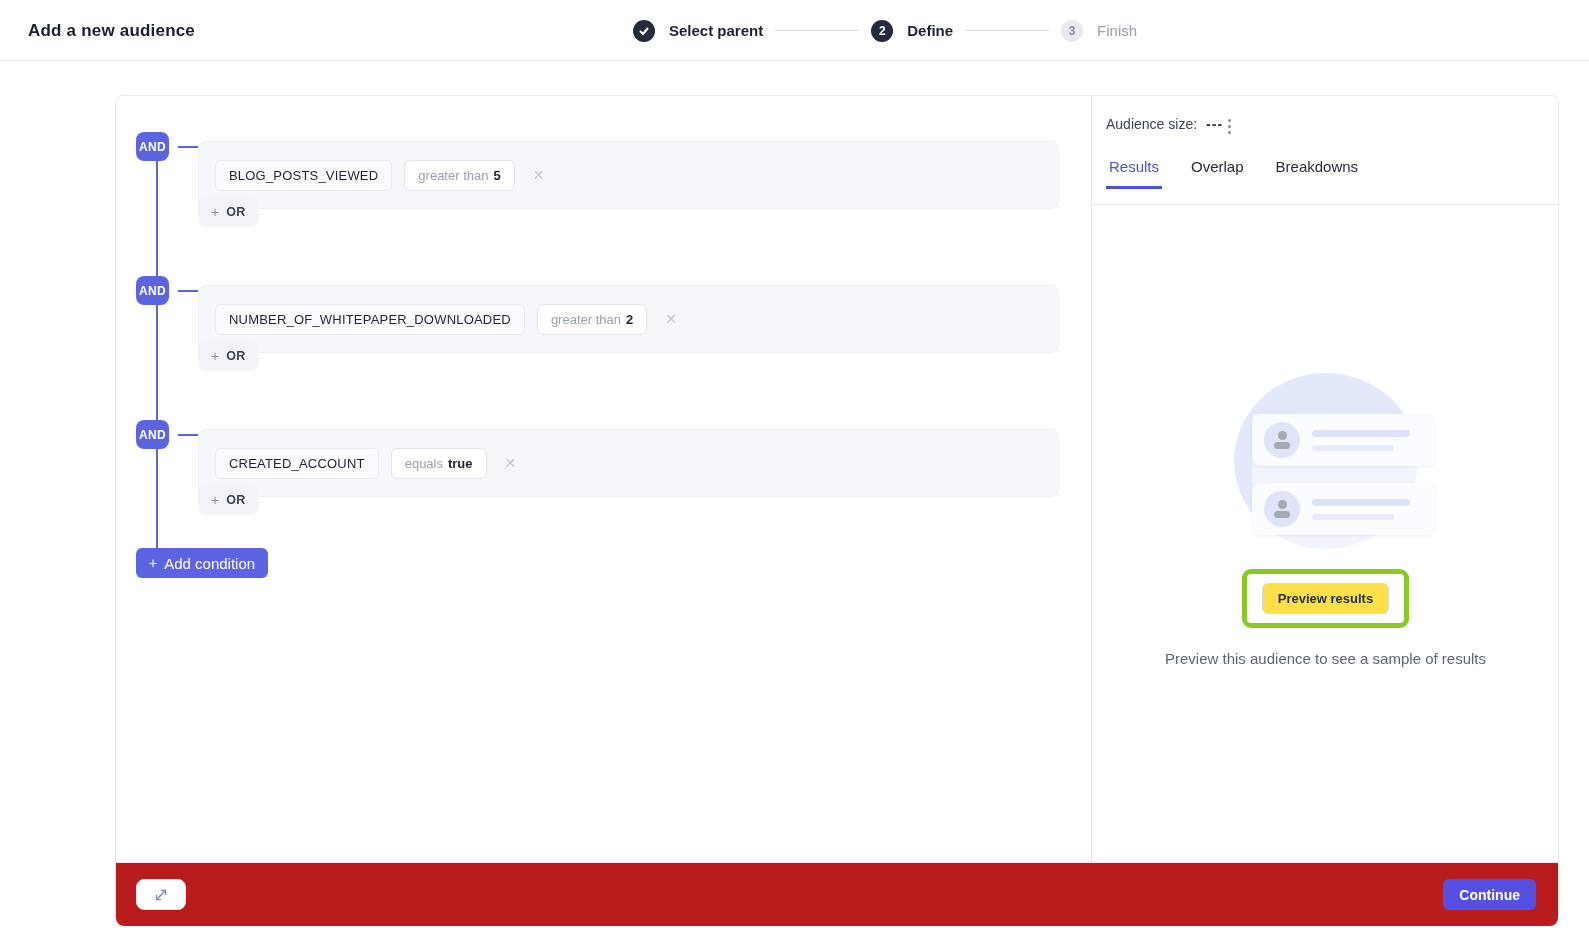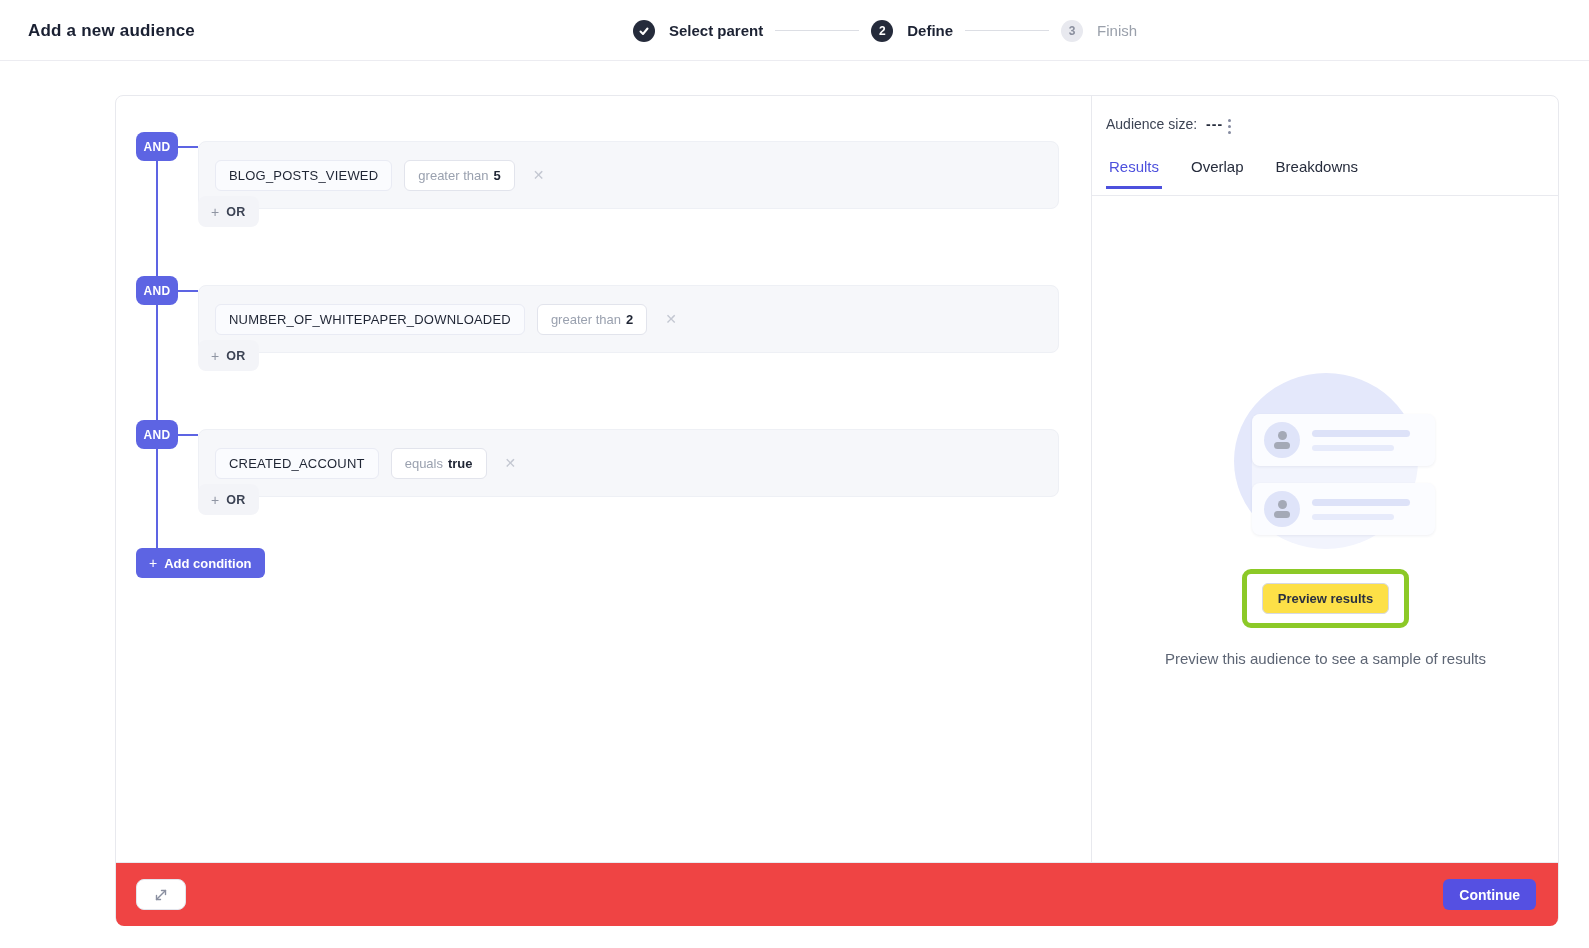--- a/index.html
+++ b/index.html
@@ -29,50 +29,50 @@
 
   
   .card{position:absolute;left:115px;top:95px;width:1444px;height:830px;background:#fff;
     border:1px solid #e8e9ee;border-radius:8px;}
 
   
   .builder{position:absolute;left:0;top:0;width:975px;height:766px;}
   .vline{position:absolute;left:40px;top:51px;width:2px;height:407px;background:var(--accent);}
   .group{position:absolute;left:0;width:100%;height:144px;}
   .g0{top:18px;} .g1{top:162px;} .g2{top:306px;}
-  .and-badge{position:absolute;left:20px;top:18px;width:42px;height:29px;background:var(--accent);
+  .and-badge{position:absolute;left:20px;top:18px;width:33px;height:29px;background:var(--accent);
     border-radius:8px;color:#fff;font-size:12px;font-weight:700;display:flex;align-items:center;
     justify-content:center;letter-spacing:.3px;}
   .hline{position:absolute;left:62px;top:32px;width:20px;height:2px;background:var(--accent);}
   .cond-card{position:absolute;left:82px;top:0;width:861px;height:68px;background:#f6f7fa;
     border:1px solid #eef0f5;border-radius:8px;display:flex;align-items:center;padding:0 16px;gap:12px;margin-top:27px;}
   .pill{height:31px;border-radius:6px;display:flex;align-items:center;padding:0 13px;font-size:13px;}
   .pill.prop{background:#fafbfe;border:1px solid #e9ebf4;color:#1f2534;font-weight:500;letter-spacing:.2px;}
   .pill.op{background:#ffffff;border:1px solid #e2e4ec;gap:5px;}
   .op-name{color:#9aa1af;}
   .op-val{color:#1f2534;font-weight:700;}
   .close-btn{color:#c3c7d1;font-size:14px;line-height:1;padding:4px;margin-left:2px;}
   .or-btn{position:absolute;left:82px;top:82px;height:31px;background:#f3f4f8;border-radius:8px;
     display:flex;align-items:center;gap:7px;padding:0 13px;}
   .or-plus{color:#8f95a3;font-size:14px;}
   .or-label{color:#3c4354;font-size:12.5px;font-weight:600;letter-spacing:.3px;}
   .add-condition{position:absolute;left:20px;top:452px;height:30px;background:var(--accent);
     border-radius:6px;display:flex;align-items:center;gap:7px;padding:0 13px;}
   .add-plus{color:#fff;font-size:14px;}
-  .add-label{color:#fff;font-size:13px;font-weight:700;}
+  .add-label{color:#fff;font-size:15px;font-weight:400;}
 
   
   .results{position:absolute;left:975px;top:0;width:468px;height:766px;border-left:1px solid #e8e9ee;}
   .results-head{display:flex;align-items:flex-start;justify-content:flex-start;padding:20px 4px 0 14px;}
   .aud-size{display:flex;align-items:center;gap:9px;}
   .aud-label{font-size:14px;color:#3d4454;}
   .aud-value{font-size:14px;color:#272d3d;font-weight:600;letter-spacing:1px;}
   .kebab{display:flex;flex-direction:column;gap:3px;padding:3px 5px;}
   .kebab i{width:3px;height:3px;border-radius:50%;background:#858ba0;display:block;}
-  .tabs{display:flex;gap:26px;padding:0 0 7px 14px;margin-top:21px;border-bottom:1px solid #e9eaef;align-items:flex-end;}
+  .tabs{display:flex;gap:26px;padding:0 0 16px 14px;margin-top:21px;border-bottom:1px solid #e9eaef;align-items:flex-end;}
   .tab{font-size:15px;color:#262c3c;padding:0 3px 11px 3px;border-bottom:3px solid transparent;margin-bottom:-1px;}
   .tab.active{color:var(--active_tab);border-bottom-color:var(--active_tab);font-weight:500;}
 
   .empty{position:absolute;top:277px;left:0;width:100%;display:flex;flex-direction:column;align-items:center;}
   .illus{position:relative;width:100%;height:176px;}
   .ill-circle{position:absolute;left:50%;transform:translateX(-50%);width:184px;height:176px;
     border-radius:50%;background:#e4e8fb;}
   .ill-backdrop{position:absolute;left:160px;top:41px;width:183px;height:140px;
     background:rgba(255,255,255,0.5);border-radius:8px;}
   .ill-card{position:absolute;left:160px;width:183px;height:52px;background:#fbfcff;border-radius:8px;
@@ -86,21 +86,21 @@
   .ill-lines .l1{width:98px;height:7px;border-radius:4px;background:#dde2f8;}
   .ill-lines .l2{width:82px;height:6px;border-radius:3px;background:#e7ebfb;}
 
   .highlight-box{margin-top:20px;border:5px solid var(--highlight_green);border-radius:9px;
     padding:9px 15px;background:#fff;}
   .preview-btn{height:31px;background:#fde047;border:1px solid #d6d9e2;border-radius:6px;padding:0 15px;
     font-size:13px;font-weight:600;color:#2a3040;}
   .caption{margin-top:22px;font-size:15px;color:#5d6574;}
 
   
-  .card-footer{position:absolute;left:0;top:766px;width:100%;height:64px;background:#ef4444;
+  .card-footer{position:absolute;left:0;top:766px;width:100%;height:64px;background:#b91c1c;
     border-top:1px solid #e9eaf0;border-radius:0 0 8px 8px;display:flex;align-items:center;
     justify-content:space-between;padding:0 22px 0 20px;}
   .expand-btn{width:50px;height:31px;background:#fff;border:1px solid #e3e5ec;border-radius:8px;
     display:flex;align-items:center;justify-content:center;}
   .continue-btn{height:31px;background:var(--continue_button);border-radius:6px;padding:0 16px;
     color:#fff;font-size:14px;font-weight:700;}
 </style>
 </head>
 <body>
 

